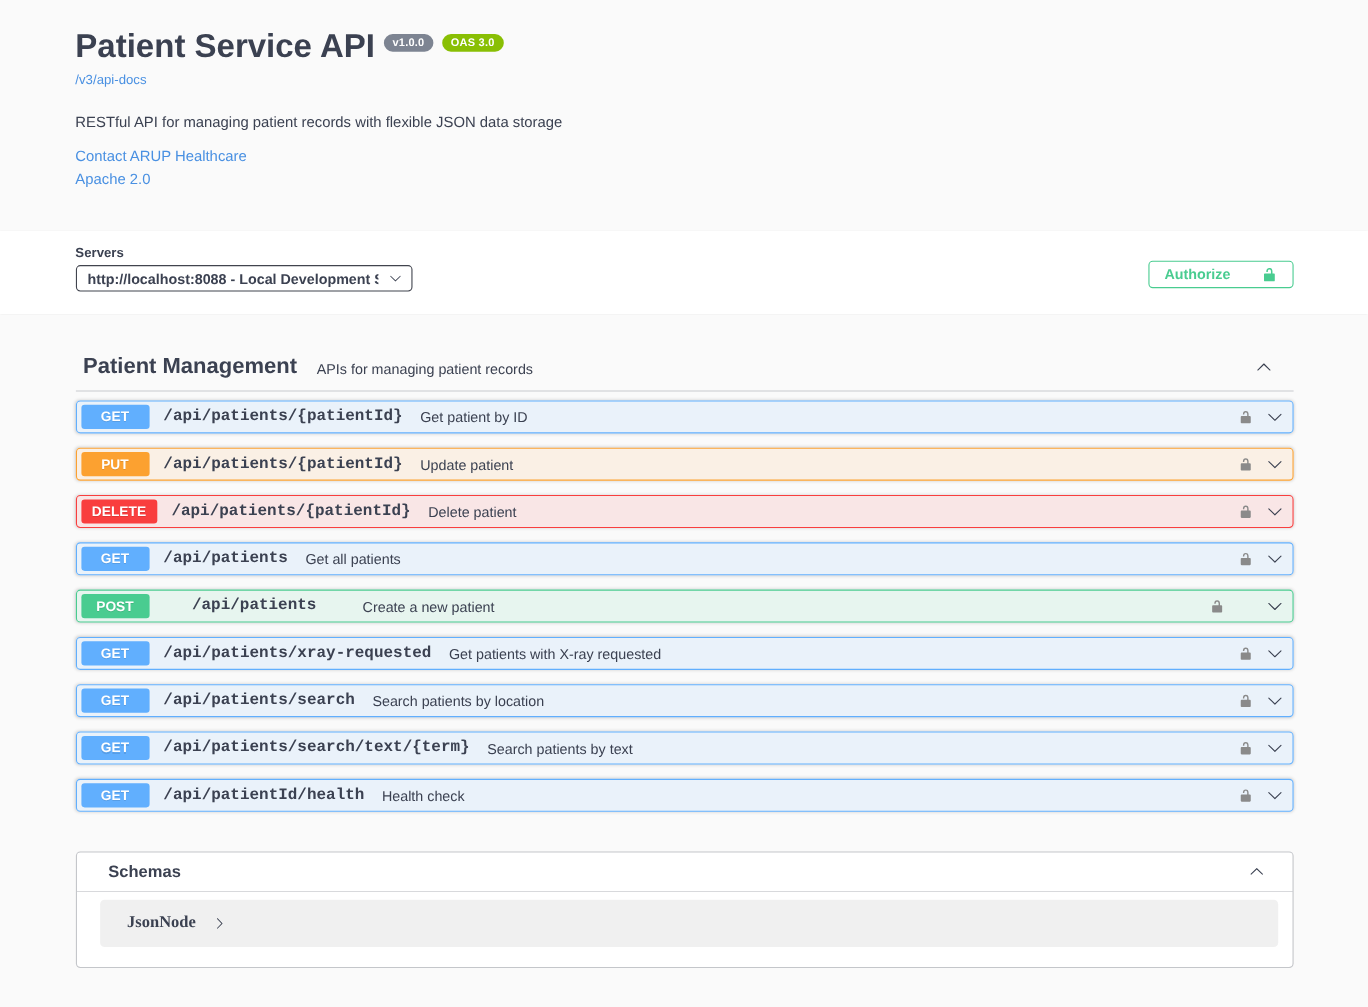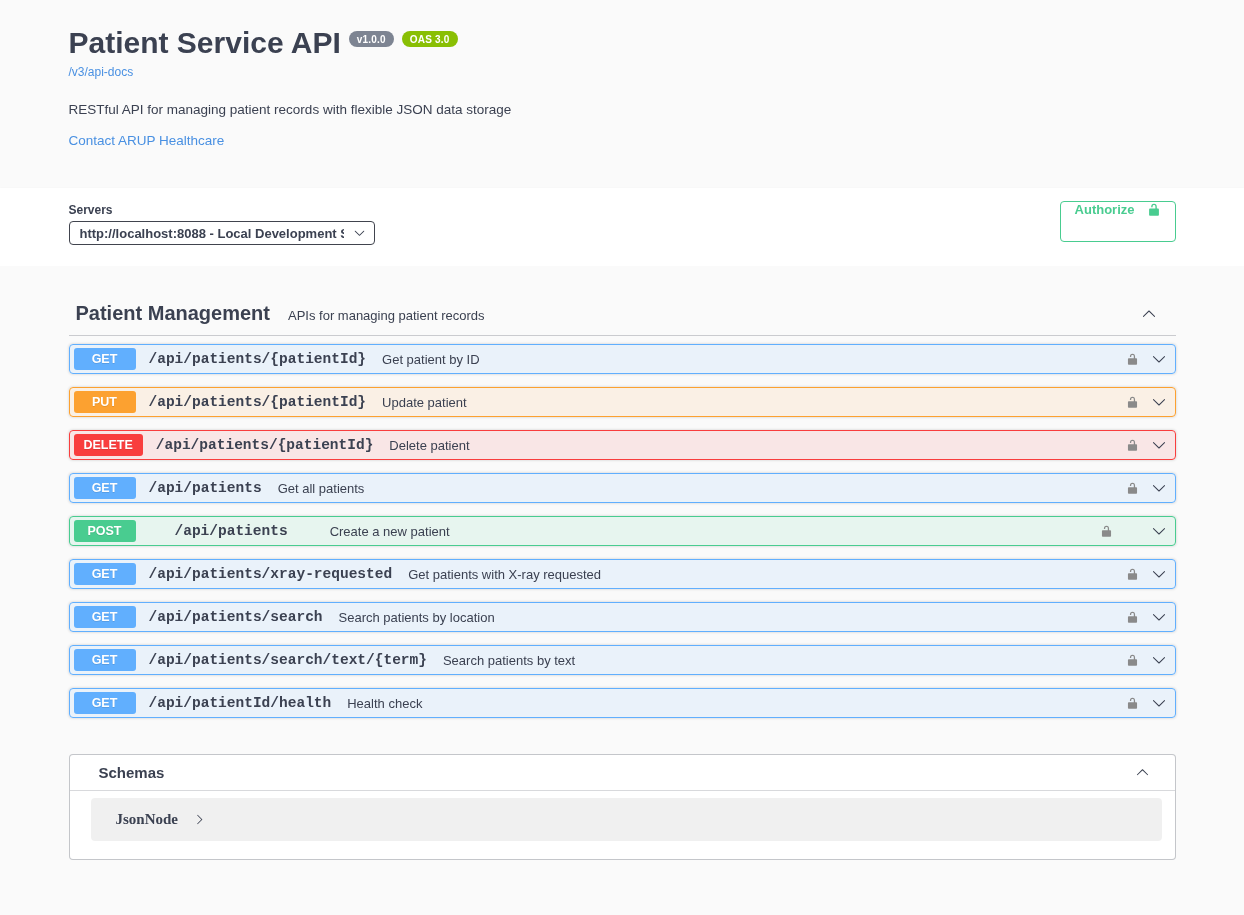--- a/index.html
+++ b/index.html
@@ -27,21 +27,21 @@
     box-shadow:0 1px 2px 0 rgba(0,0,0,.15); }
   .scheme-row { display:flex; align-items:flex-end; justify-content:space-between; }
   .servers-label { display:block; font-size:12px; font-weight:700; margin-bottom:4px; }
   .select-wrap { position:relative; display:inline-block; }
   .server-select { -webkit-appearance:none; appearance:none; width:306px; height:24px;
     border:1px solid #41444e; border-radius:4px; background:#fff; color:#3b4151;
     font-family:"Liberation Sans", sans-serif; font-size:13px; font-weight:700;
     padding:0 30px 0 10px; cursor:pointer; }
   .select-caret { position:absolute; right:10px; top:50%; transform:translateY(-50%);
     pointer-events:none; display:flex; }
-  .authorize-btn { display:flex; align-items:flex-start; gap:12px; height:41px;
+  .authorize-btn { display:flex; align-items:center; gap:28px; height:25px;
     padding:0 14px; background:transparent; border:1px solid var(--authorize,#49cc90);
     border-radius:4px; color:var(--authorize,#49cc90); font-weight:700; font-size:13px;
     font-family:"Liberation Sans", sans-serif; cursor:pointer; margin-bottom:3px; }
 
   
   .main { background:#fafafa; padding:26px 0 60px; }
   .tag-header { display:flex; align-items:center; padding:10px 8px 10px 7px;
     border-bottom:1px solid rgba(59,65,81,.25); cursor:pointer; }
   .tag-title { font-size:20px; font-weight:700; color:#3b4151; }
   .tag-desc { font-size:13px; font-weight:400; color:#3b4151; margin-left:18px; margin-top:3px; }
@@ -89,20 +89,21 @@
 </style>
 </head>
 <body>
 
 <div class="info-section">
   <div class="wrapper">
     <h1 class="api-title"><span>Patient Service API</span><span class="badge badge-version">v1.0.0</span><span class="badge badge-oas">OAS 3.0</span></h1>
     <a href="#" class="spec-link">/v3/api-docs</a>
     <p class="api-description">RESTful API for managing patient records with flexible JSON data storage</p>
     <a href="#" class="info-link" style="margin-top:16px">Contact ARUP Healthcare</a>
+    <a href="#" class="info-link">Apache 2.0</a>
   </div>
 </div>
 
 <div class="scheme-container">
   <div class="wrapper scheme-row">
     <div>
       <label class="servers-label">Servers</label>
       <span class="select-wrap">
         <select class="server-select">
           <option>http://localhost:8088 - Local Development Server</option>

